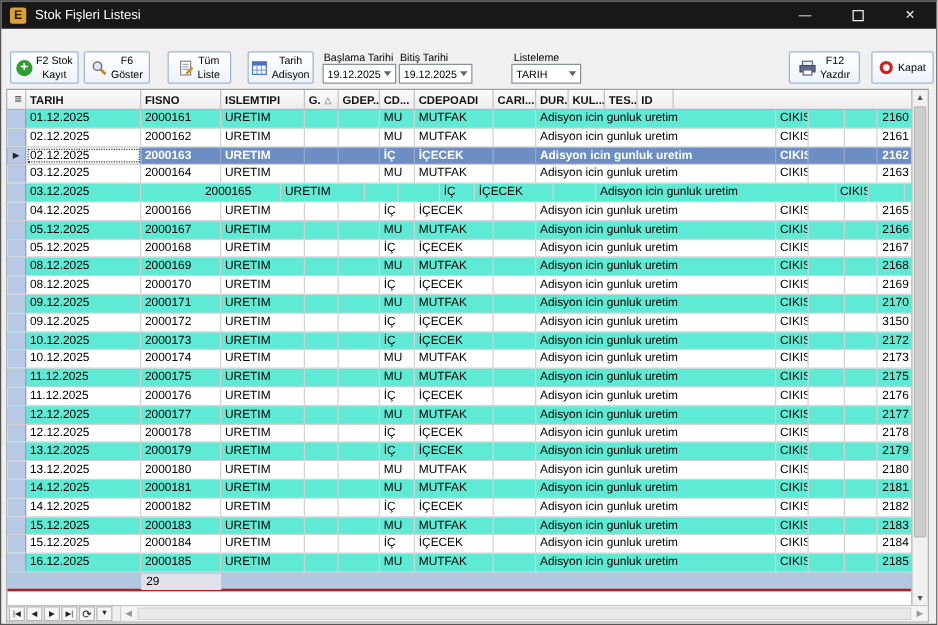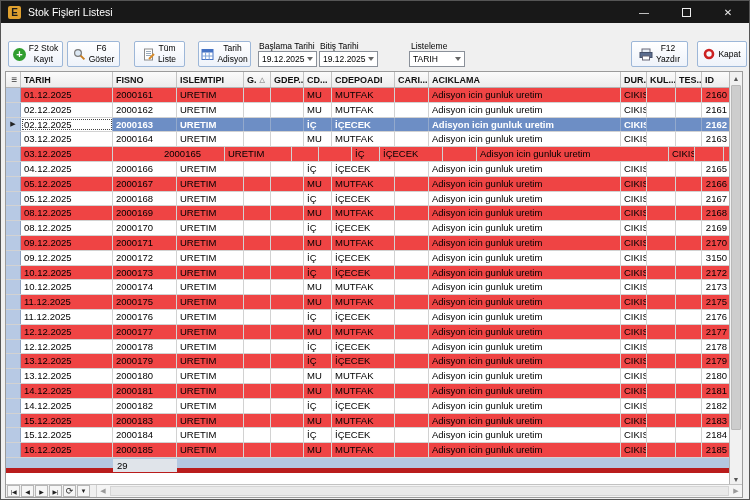--- a/index.html
+++ b/index.html
@@ -39,29 +39,29 @@
   .gheader .cell{border-right:1px solid #c3c3c3;display:flex;align-items:center;padding-left:3px;
                  overflow:hidden;white-space:nowrap;}
   .corner{display:flex;align-items:center;justify-content:center;font-size:10px;color:#333;}
   .sort-glyph{color:#999;font-size:7px;margin-left:3px;}
   .filterrow{display:flex;height:13px;background:#fff;border-bottom:1px solid #c9c9c9;}
   .sel-cell{background:#b7c9e4;border-right:1px solid #8fa3c0;display:flex;align-items:center;
             justify-content:center;flex:0 0 15px;}
   .filter-hint{flex:1;text-align:center;color:#8b8b8b;font-size:9px;line-height:13px;}
   .rows{}
   .grow{display:flex;height:14.8px;border-bottom:1px solid #d2d2d2;background:#fff;}
-  .grow.alt{background:#ef4444;}
+  .grow.alt{background:#5eead4;}
   .grow .cell{border-right:1px solid #d2d2d2;padding:0 3px;line-height:14px;overflow:hidden;
               white-space:nowrap;color:#000;}
   .grow.selected{background:#6d8ec5;}
   .grow.selected .cell{color:#fff;font-weight:bold;border-right-color:#93a9cc;}
   .grow.selected .cell.focus-cell{background:#fff;color:#000;font-weight:normal;
               outline:1px dotted #444;outline-offset:-2px;}
   .cell.num{text-align:right;}
-  .summaryrow{display:flex;height:15px;background:#b4c7e0;border-bottom:5px solid #b91c1c;position:relative;}
+  .summaryrow{display:flex;height:15px;background:#b4c7e0;border-bottom:2px solid #b91c1c;position:relative;}
   .summary-box{position:absolute;top:1px;height:13px;background:#e0e4ea;font-size:9.5px;
                line-height:13px;padding-left:4px;color:#000;}
   
   .navbar{position:absolute;left:0;bottom:0;width:100%;height:13px;background:#f0f0f0;
           border-top:1px solid #c2c2c2;display:flex;align-items:center;}
   .nav-btn{width:13px;height:12px;border:1px solid #b7b7b7;background:#f6f6f6;margin-left:1px;
            font-size:6px;display:flex;align-items:center;justify-content:center;color:#222;}
   .hscroll{flex:1;height:12px;margin-left:6px;background:#f4f4f4;border-left:1px solid #d0d0d0;
            display:flex;align-items:center;}
   .hs-arrow{width:12px;height:12px;font-size:7px;color:#9a9a9a;display:flex;align-items:center;justify-content:center;}
@@ -171,21 +171,20 @@
       <div class="gheader" id="ghead">
           <div class="cell corner" style="flex: 0 0 15px;">≡</div>
           <div class="cell" style="flex: 0 0 92px;">TARIH</div>
           <div class="cell" style="flex: 0 0 64px;">FISNO</div>
           <div class="cell" style="flex: 0 0 67px;">ISLEMTIPI</div>
           <div class="cell" style="flex: 0 0 27px;">G.<span class="sort-glyph">△</span></div>
           <div class="cell" style="flex: 0 0 33px;">GDEP...</div>
           <div class="cell" style="flex: 0 0 28px;">CD...</div>
           <div class="cell" style="flex: 0 0 63px;">CDEPOADI</div>
           <div class="cell" style="flex: 0 0 34px;">CARI...</div>
-          <div class="cell" style="flex: 0 0 192px;">ACIKLAMA</div>
           <div class="cell" style="flex: 0 0 26px;">DUR...</div>
           <div class="cell" style="flex: 0 0 29px;">KUL...</div>
           <div class="cell" style="flex: 0 0 26px;">TES...</div>
           <div class="cell" style="flex: 0 0 29px;">ID</div>
         </div>
       <div class="rows" id="grows">
           <div class="grow alt">
             <div class="sel-cell" style="flex: 0 0 15px;"></div>
             <div class="cell" style="flex: 0 0 92px;">01.12.2025</div>
             <div class="cell" style="flex: 0 0 64px;">2000161</div>

